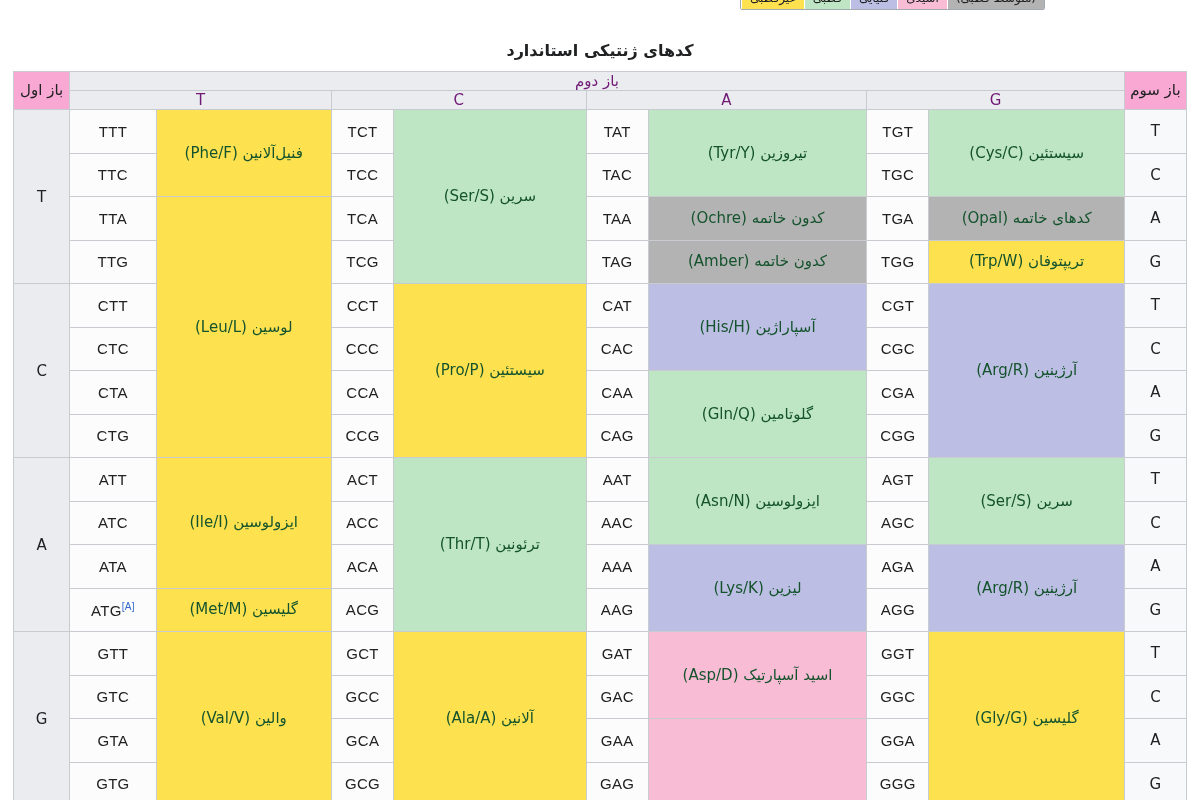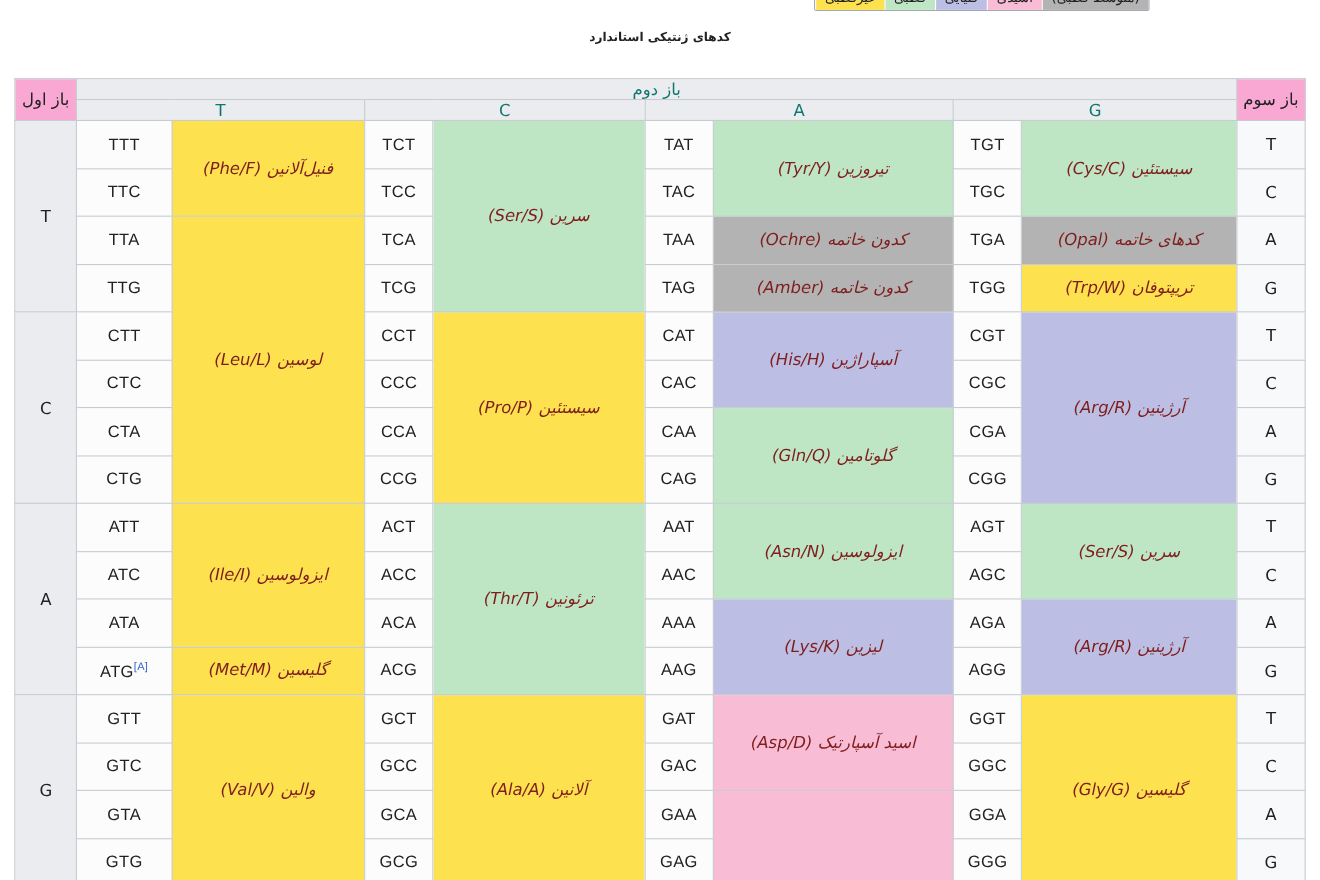--- a/index.html
+++ b/index.html
@@ -18,61 +18,60 @@
     font-size:12px;line-height:22px;
     border:1px solid #a2a9b1;border-radius:2px;overflow:hidden;
   }
   .legend-strip .lg{
     padding:0 8px;white-space:nowrap;text-align:center;
     border-left:1px solid #ffffff;color:#202122;
   }
 
   
   .table-title{
-    position:absolute;top:27px;left:0;width:1200px;
-    text-align:center;font-size:11px;font-weight:bold;color:#202122;
+    position:absolute;top:41px;left:0;width:1200px;
+    text-align:center;font-size:16px;font-weight:bold;color:#202122;
   }
 
   
   .codon-table{
     position:absolute;top:71px;left:13px;
     width:1174px;
     border-collapse:collapse;
     background:#ffffff;
     table-layout:fixed;
   }
   .codon-table td,.codon-table th{
     border:1px solid #c8ccd1;
     padding:0;
     text-align:center;
     vertical-align:middle;
     font-size:15px;
     font-weight:normal;
   }
   .hdr{
-    background:#eaecf0;font-weight:bold;font-size:16px;color:#0f766e;
+    background:#eaecf0;font-weight:bold;font-size:16px;color:#701a75;
   }
   .hdr-corner{background:#f9a8d4;font-weight:bold;font-size:16px;line-height:1.35;}
   .base-lbl{
     background:#f8f9fa;font-weight:bold;font-size:15px;color:#202122;
     width:62px;
   }
   .first-base{
     background:#eaecf0;font-weight:bold;font-size:16px;color:#202122;
     width:56px;
   }
   .codon{
     background:#fcfcfc;font-size:15px;color:#202122;
     width:62px;letter-spacing:.3px;
     font-family:"Liberation Sans","DejaVu Sans",sans-serif;
   }
   .aa{
     font-size:15px;line-height:1.4;padding:0 10px;
-    color:#7f1d1d;
-    font-style:italic;
+    color:#14532d;
   }
   .row-h{height:43.5px;}
   sup.ref{font-size:10px;vertical-align:super;color:#3366cc;}
 
   
   .c-yellow{background:#fde14f;}
   .c-green{background:#bfe6c4;}
   .c-purple{background:#bcbfe3;}
   .c-pink{background:#f9bcd5;}
   .c-grey{background:#b3b3b3;}

